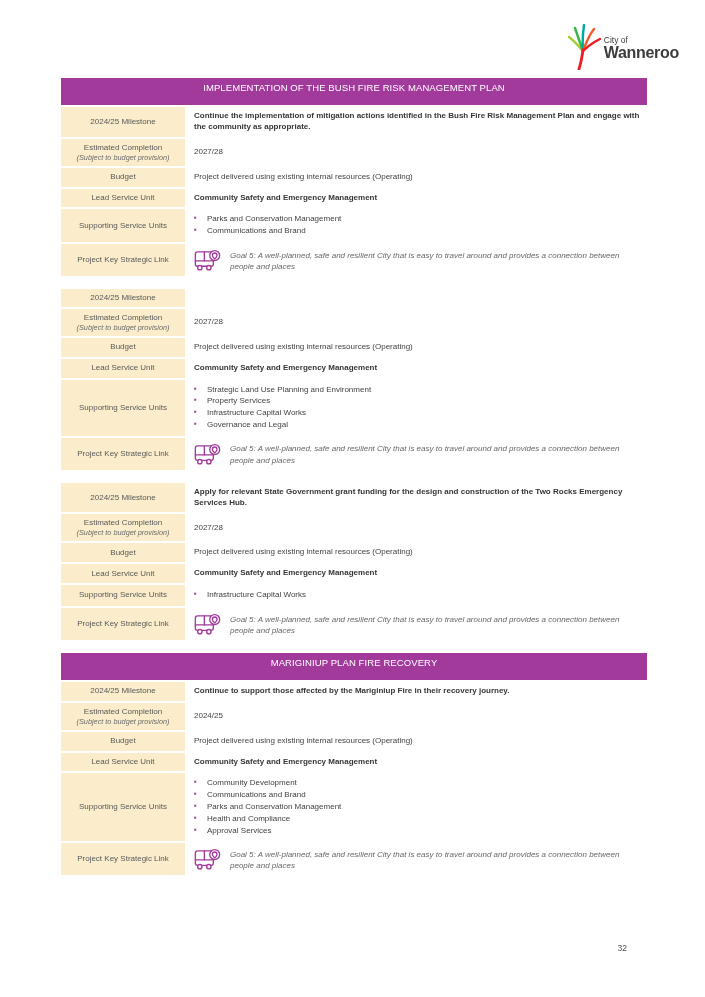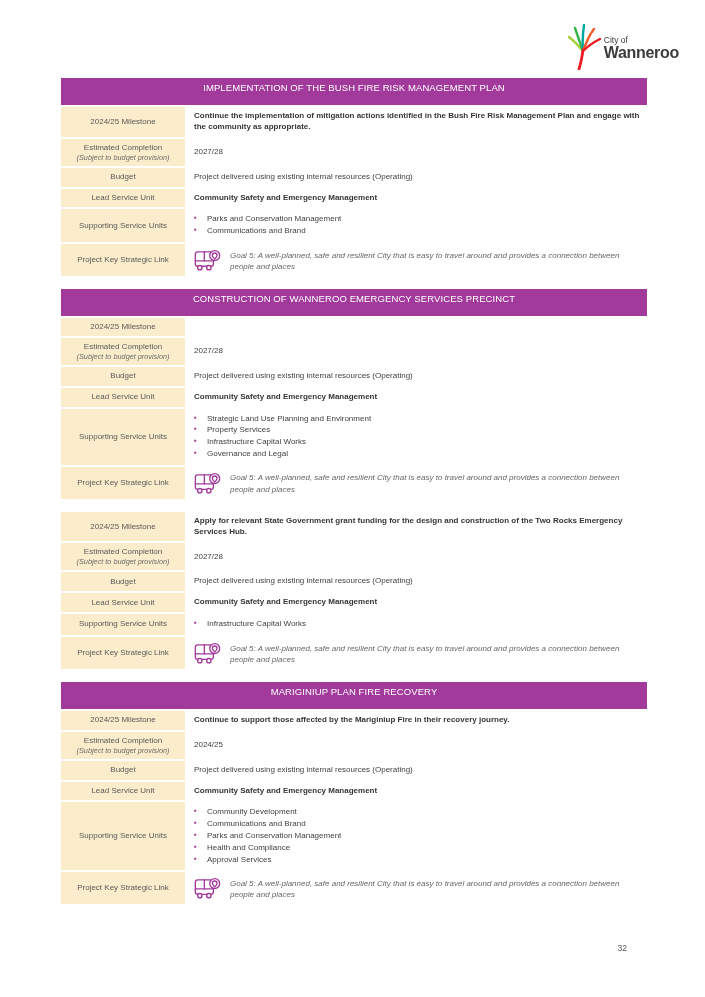--- a/index.html
+++ b/index.html
@@ -130,21 +130,20 @@
     <path d="M23 5.2 a2.6 2.6 0 0 1 2.6 2.6 c0 1.9 -2.6 4 -2.6 4 s-2.6 -2.1 -2.6 -4 a2.6 2.6 0 0 1 2.6 -2.6 z"></path>
   </g>
 </svg>
           </span>
           <span class="goal-text">Goal 5: A well-planned, safe and resilient City that is easy to travel around and provides a connection between people and places</span>
         </div>
       </div>
     </div>
 
     <div class="section">
-      <div class="sec-header">CONSTRUCTION OF WANNEROO EMERGENCY SERVICES PRECINCT</div>
 
       <div class="row">
         <div class="cell-label">
           <span>2024/25 Milestone</span>
         </div>
       </div>
 
       <div class="row">
         <div class="cell-label">
           <span>Estimated Completion</span>

